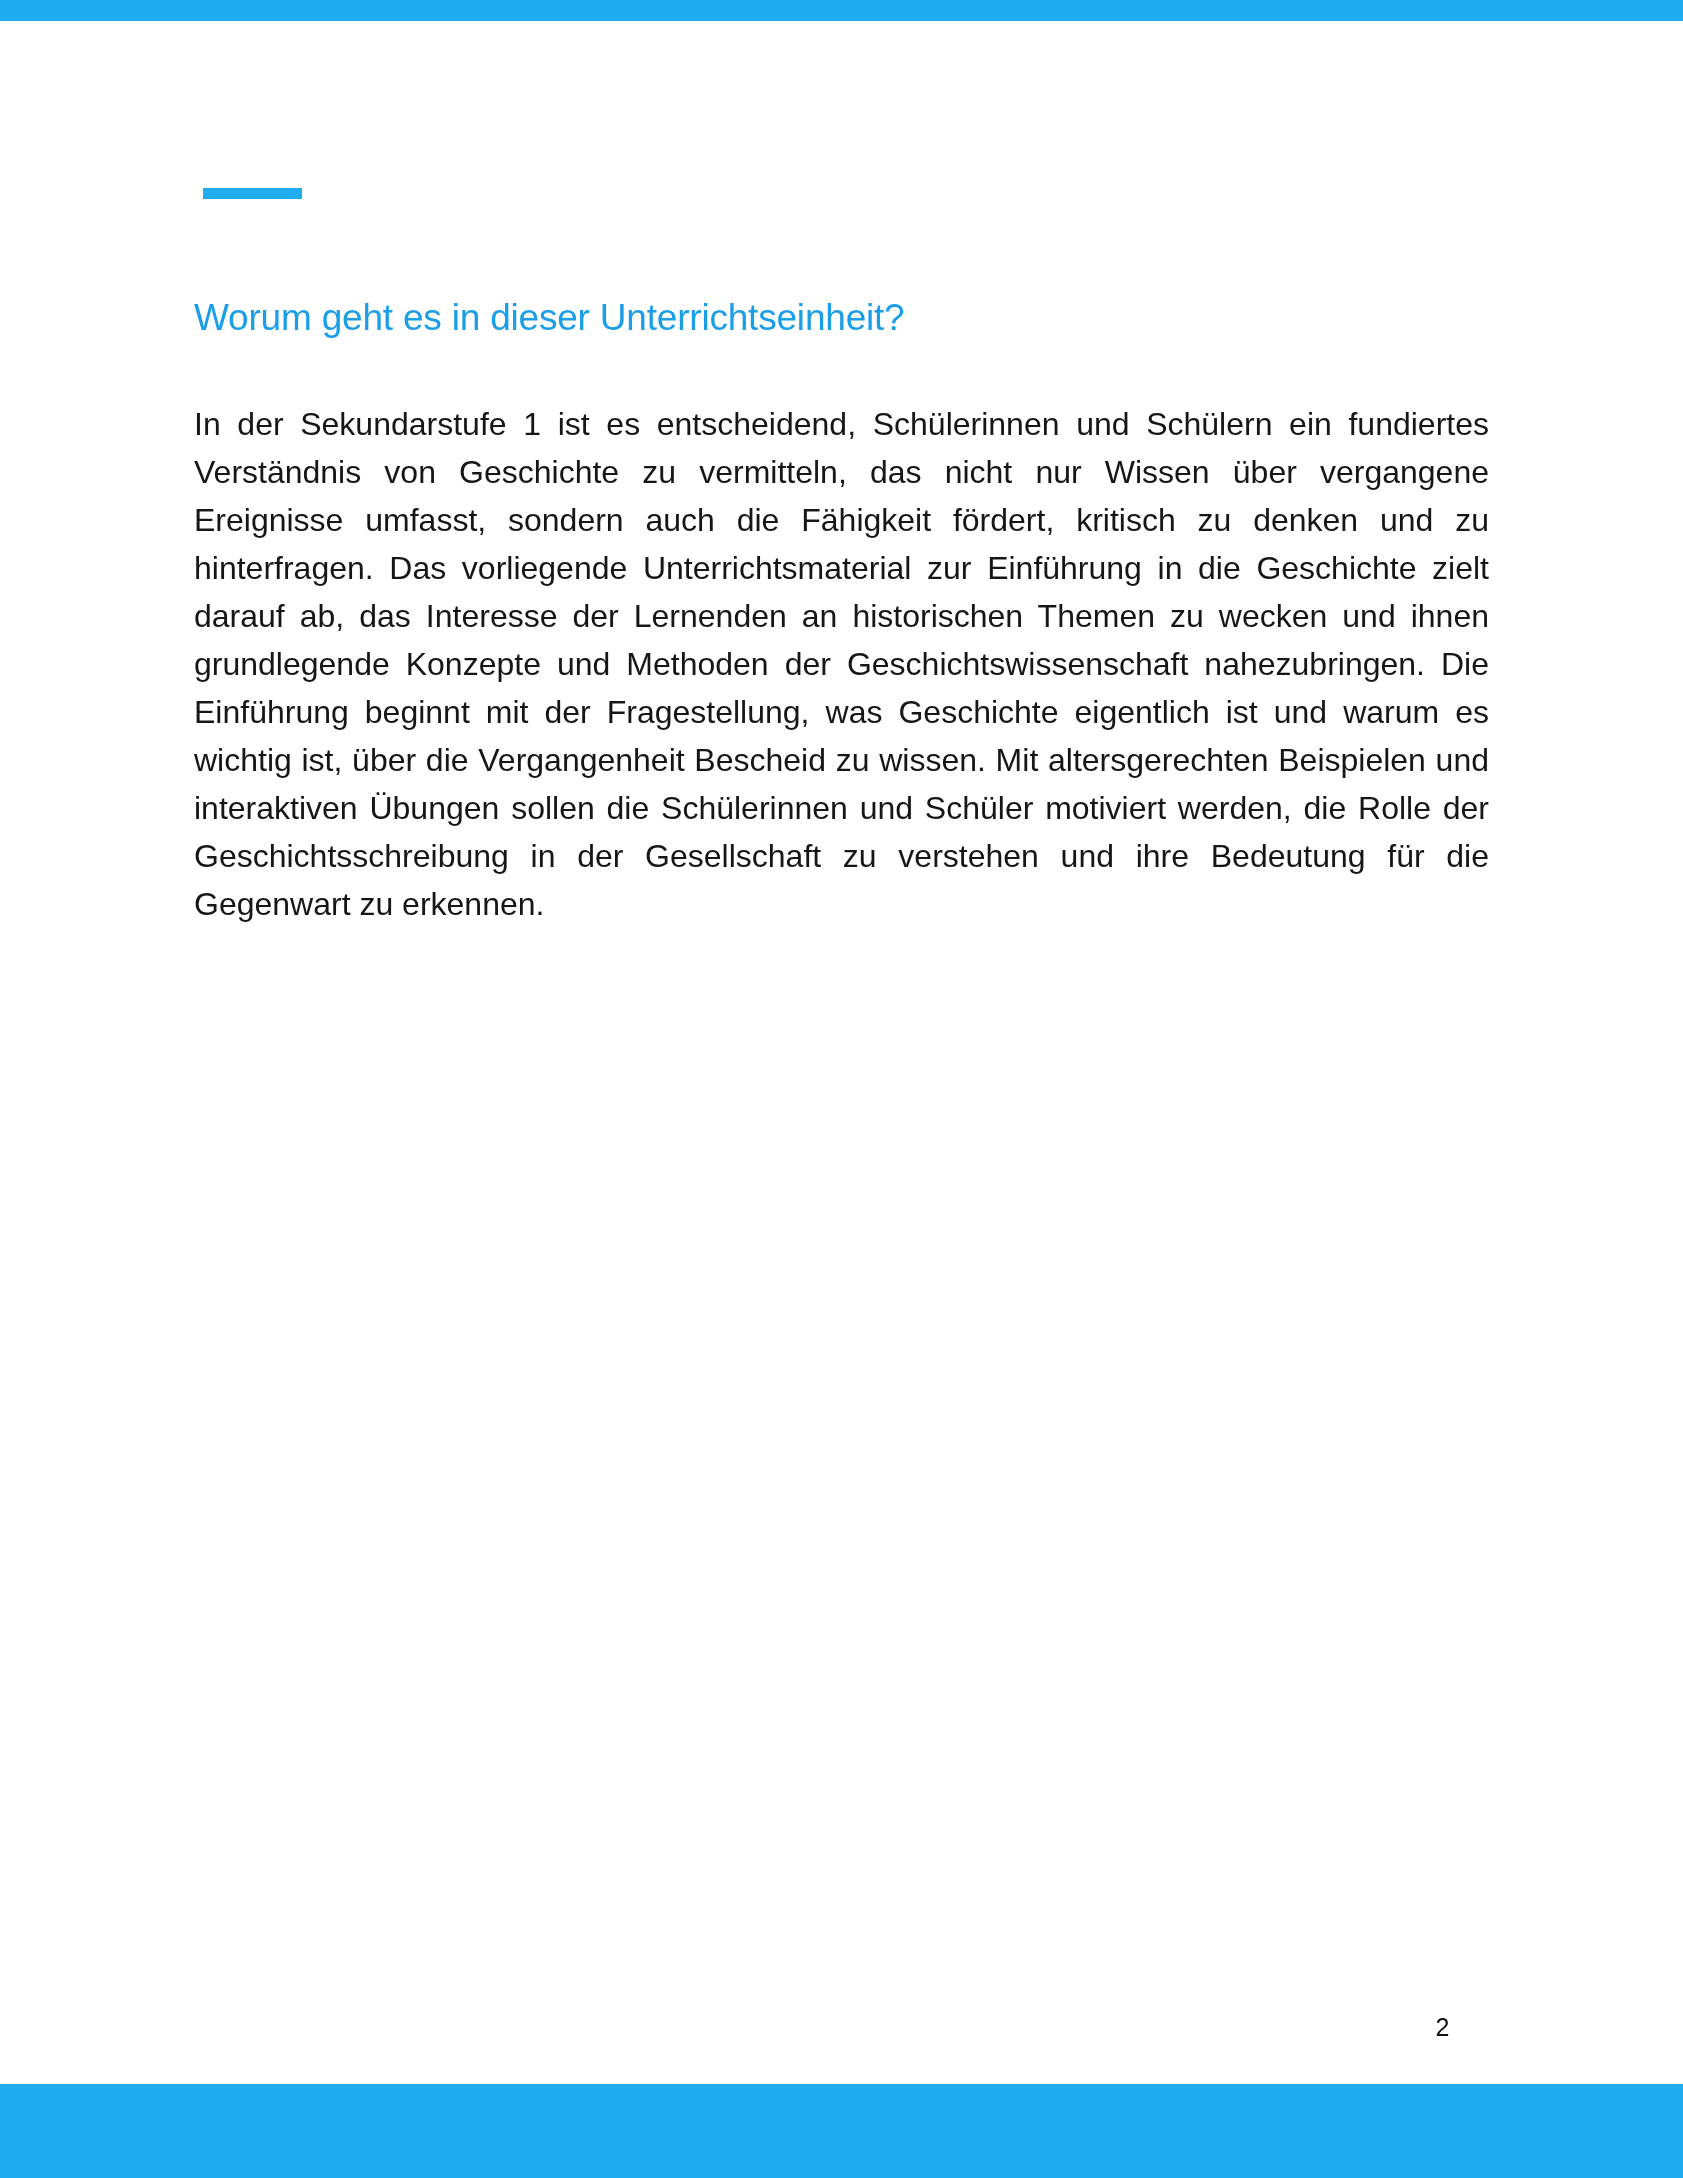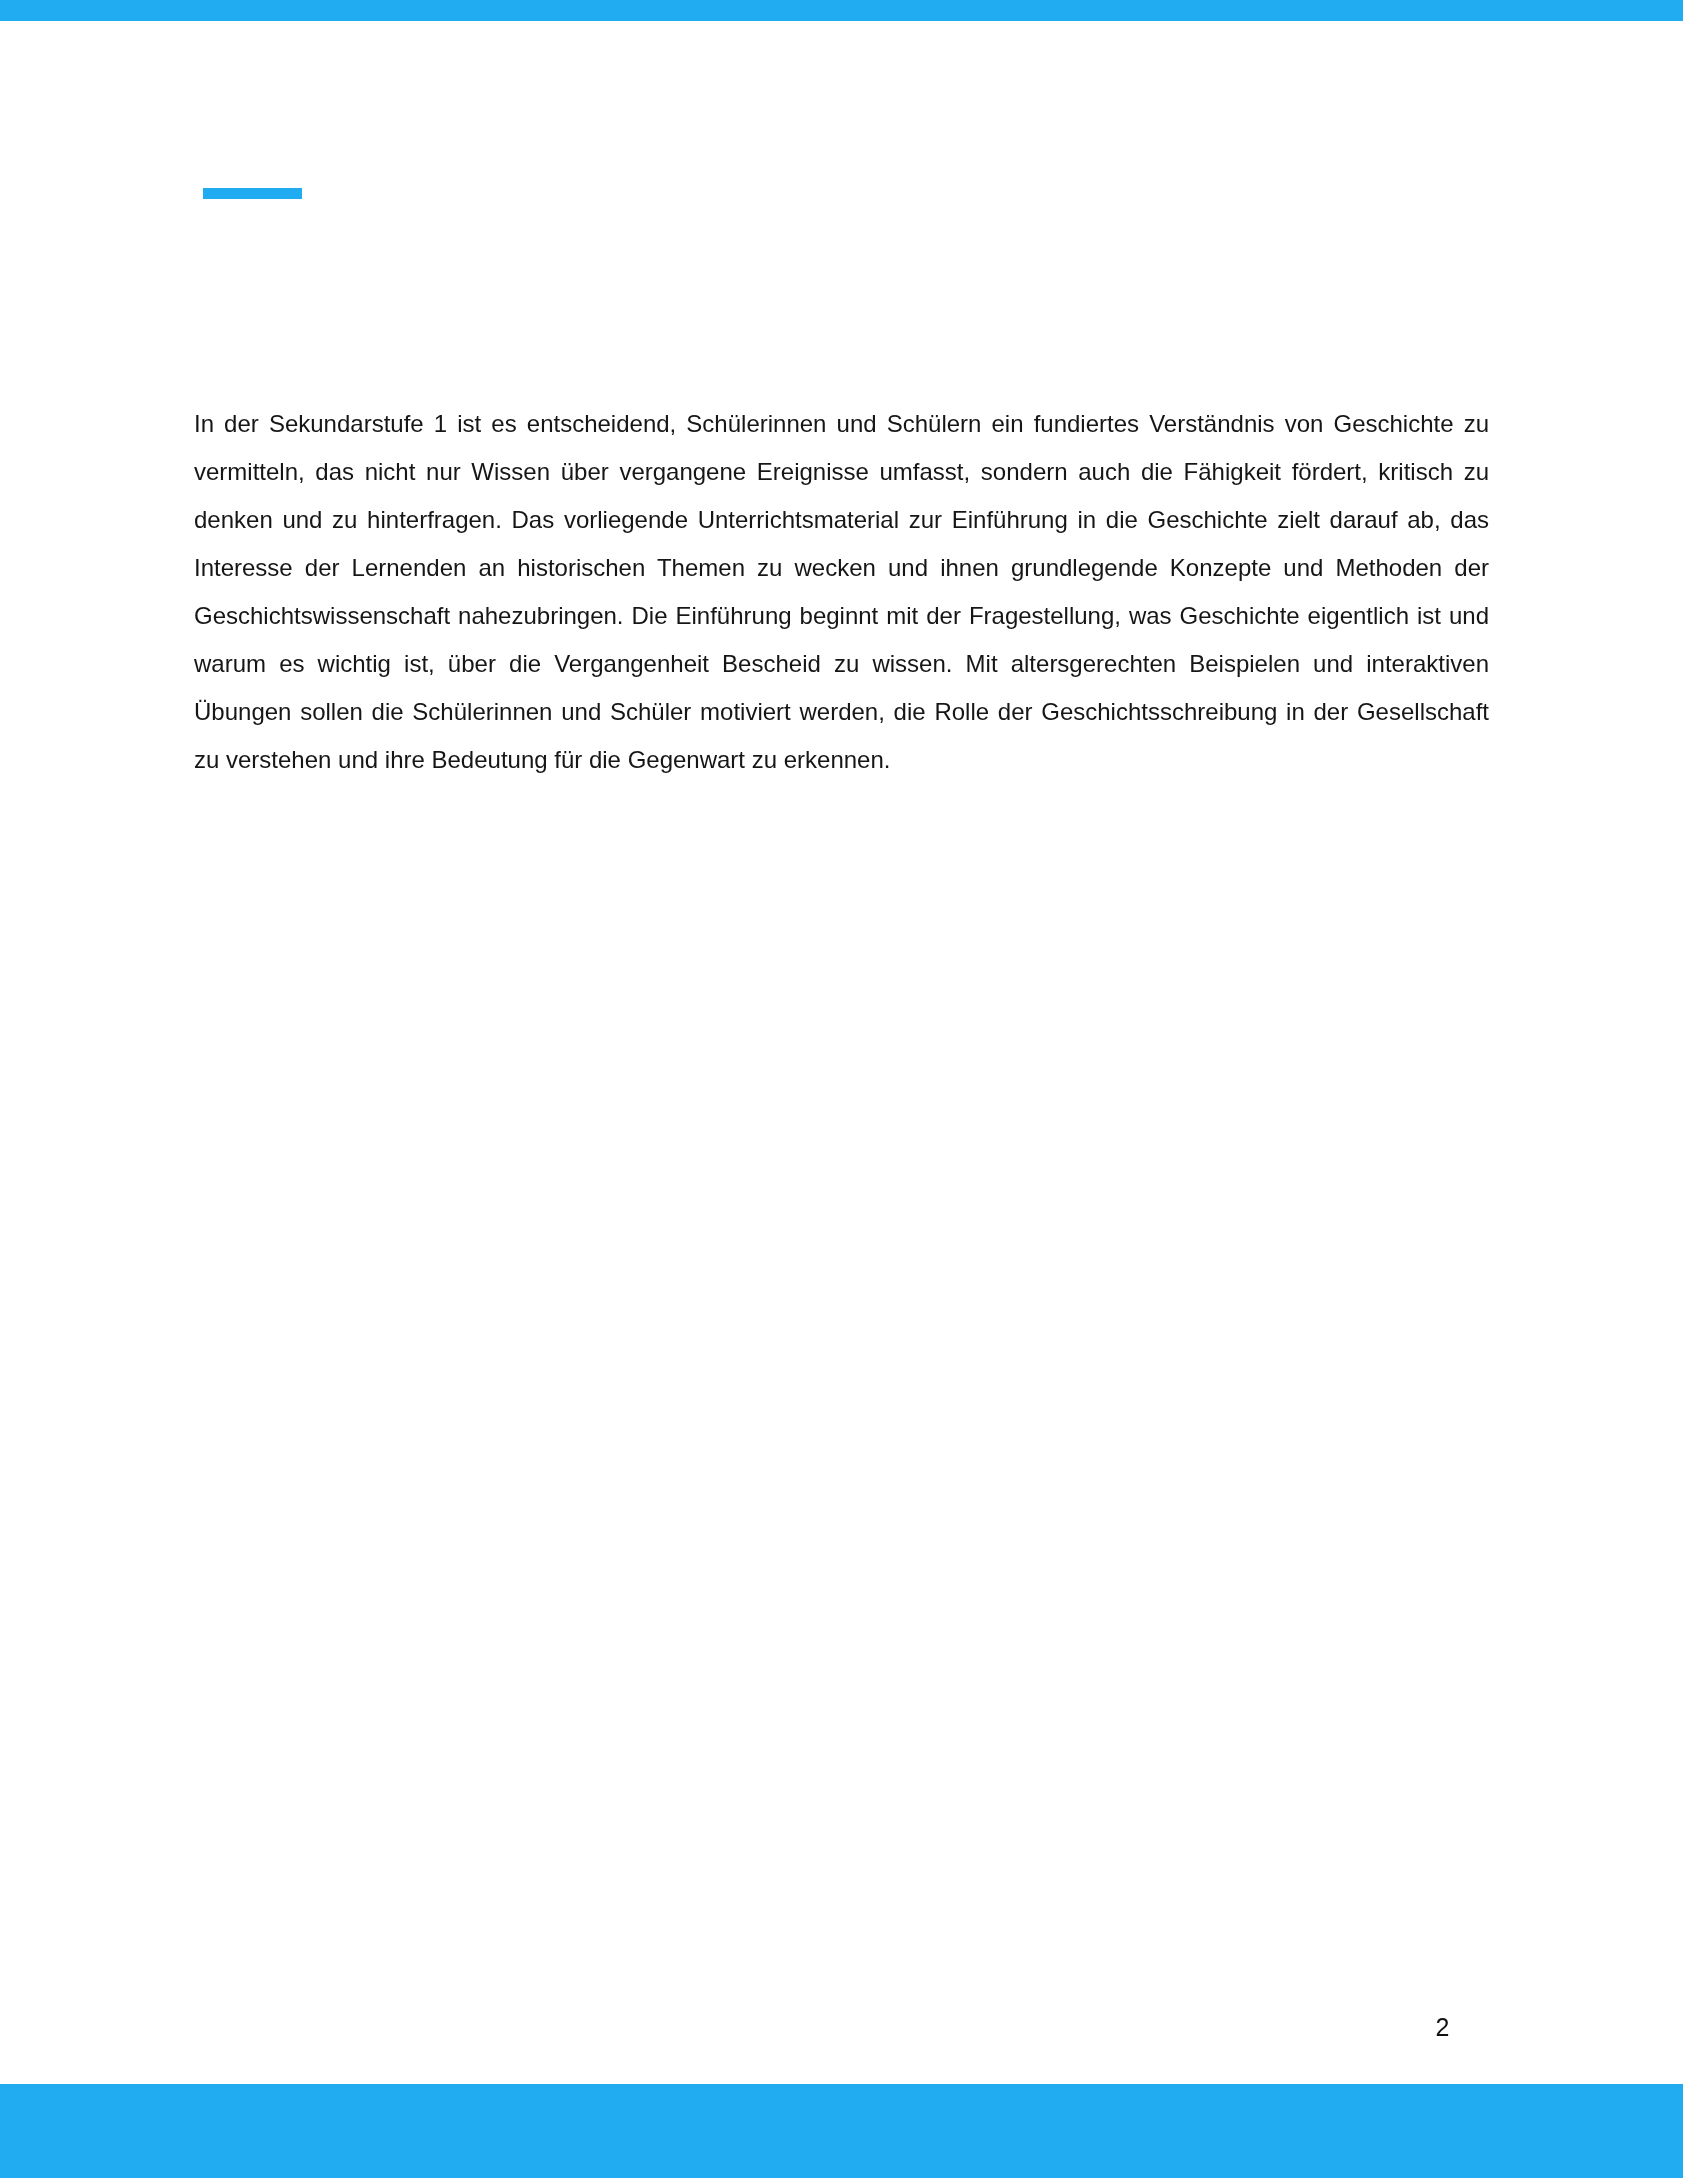--- a/index.html
+++ b/index.html
@@ -67,21 +67,21 @@
     white-space: nowrap;
   }
 
   .body-copy {
     position: absolute;
     left: 194px;
     top: 400px;
     width: 1295px;
     margin: 0;
     font-family: "Liberation Sans", sans-serif;
-    font-size: 24px;
+    font-size: 32px;
     font-weight: 400;
     line-height: 48px;
     color: #161616;
     text-align: justify;
     text-justify: inter-word;
     hyphens: none;
   }
 
   .page-number {
     position: absolute;
@@ -98,20 +98,21 @@
 </style>
 </head>
 <body>
 
 <div class="page">
 
   <div class="bar-top"></div>
 
   <div class="accent-rule"></div>
 
+  <h1 class="section-heading">Worum geht es in dieser Unterrichtseinheit?</h1>
 
   <p class="body-copy">In der Sekundarstufe 1 ist es entscheidend, Schülerinnen und Schülern ein fundiertes Verständnis von Geschichte zu vermitteln, das nicht nur Wissen über vergangene Ereignisse umfasst, sondern auch die Fähigkeit fördert, kritisch zu denken und zu hinterfragen. Das vorliegende Unterrichtsmaterial zur Einführung in die Geschichte zielt darauf ab, das Interesse der Lernenden an historischen Themen zu wecken und ihnen grundlegende Konzepte und Methoden der Geschichtswissenschaft nahezubringen. Die Einführung beginnt mit der Fragestellung, was Geschichte eigentlich ist und warum es wichtig ist, über die Vergangenheit Bescheid zu wissen. Mit altersgerechten Beispielen und interaktiven Übungen sollen die Schülerinnen und Schüler motiviert werden, die Rolle der Geschichtsschreibung in der Gesellschaft zu verstehen und ihre Bedeutung für die Gegenwart zu erkennen.</p>
 
   <div class="page-number">2</div>
 
   <div class="bar-bottom"></div>
 
 </div>
 
 

